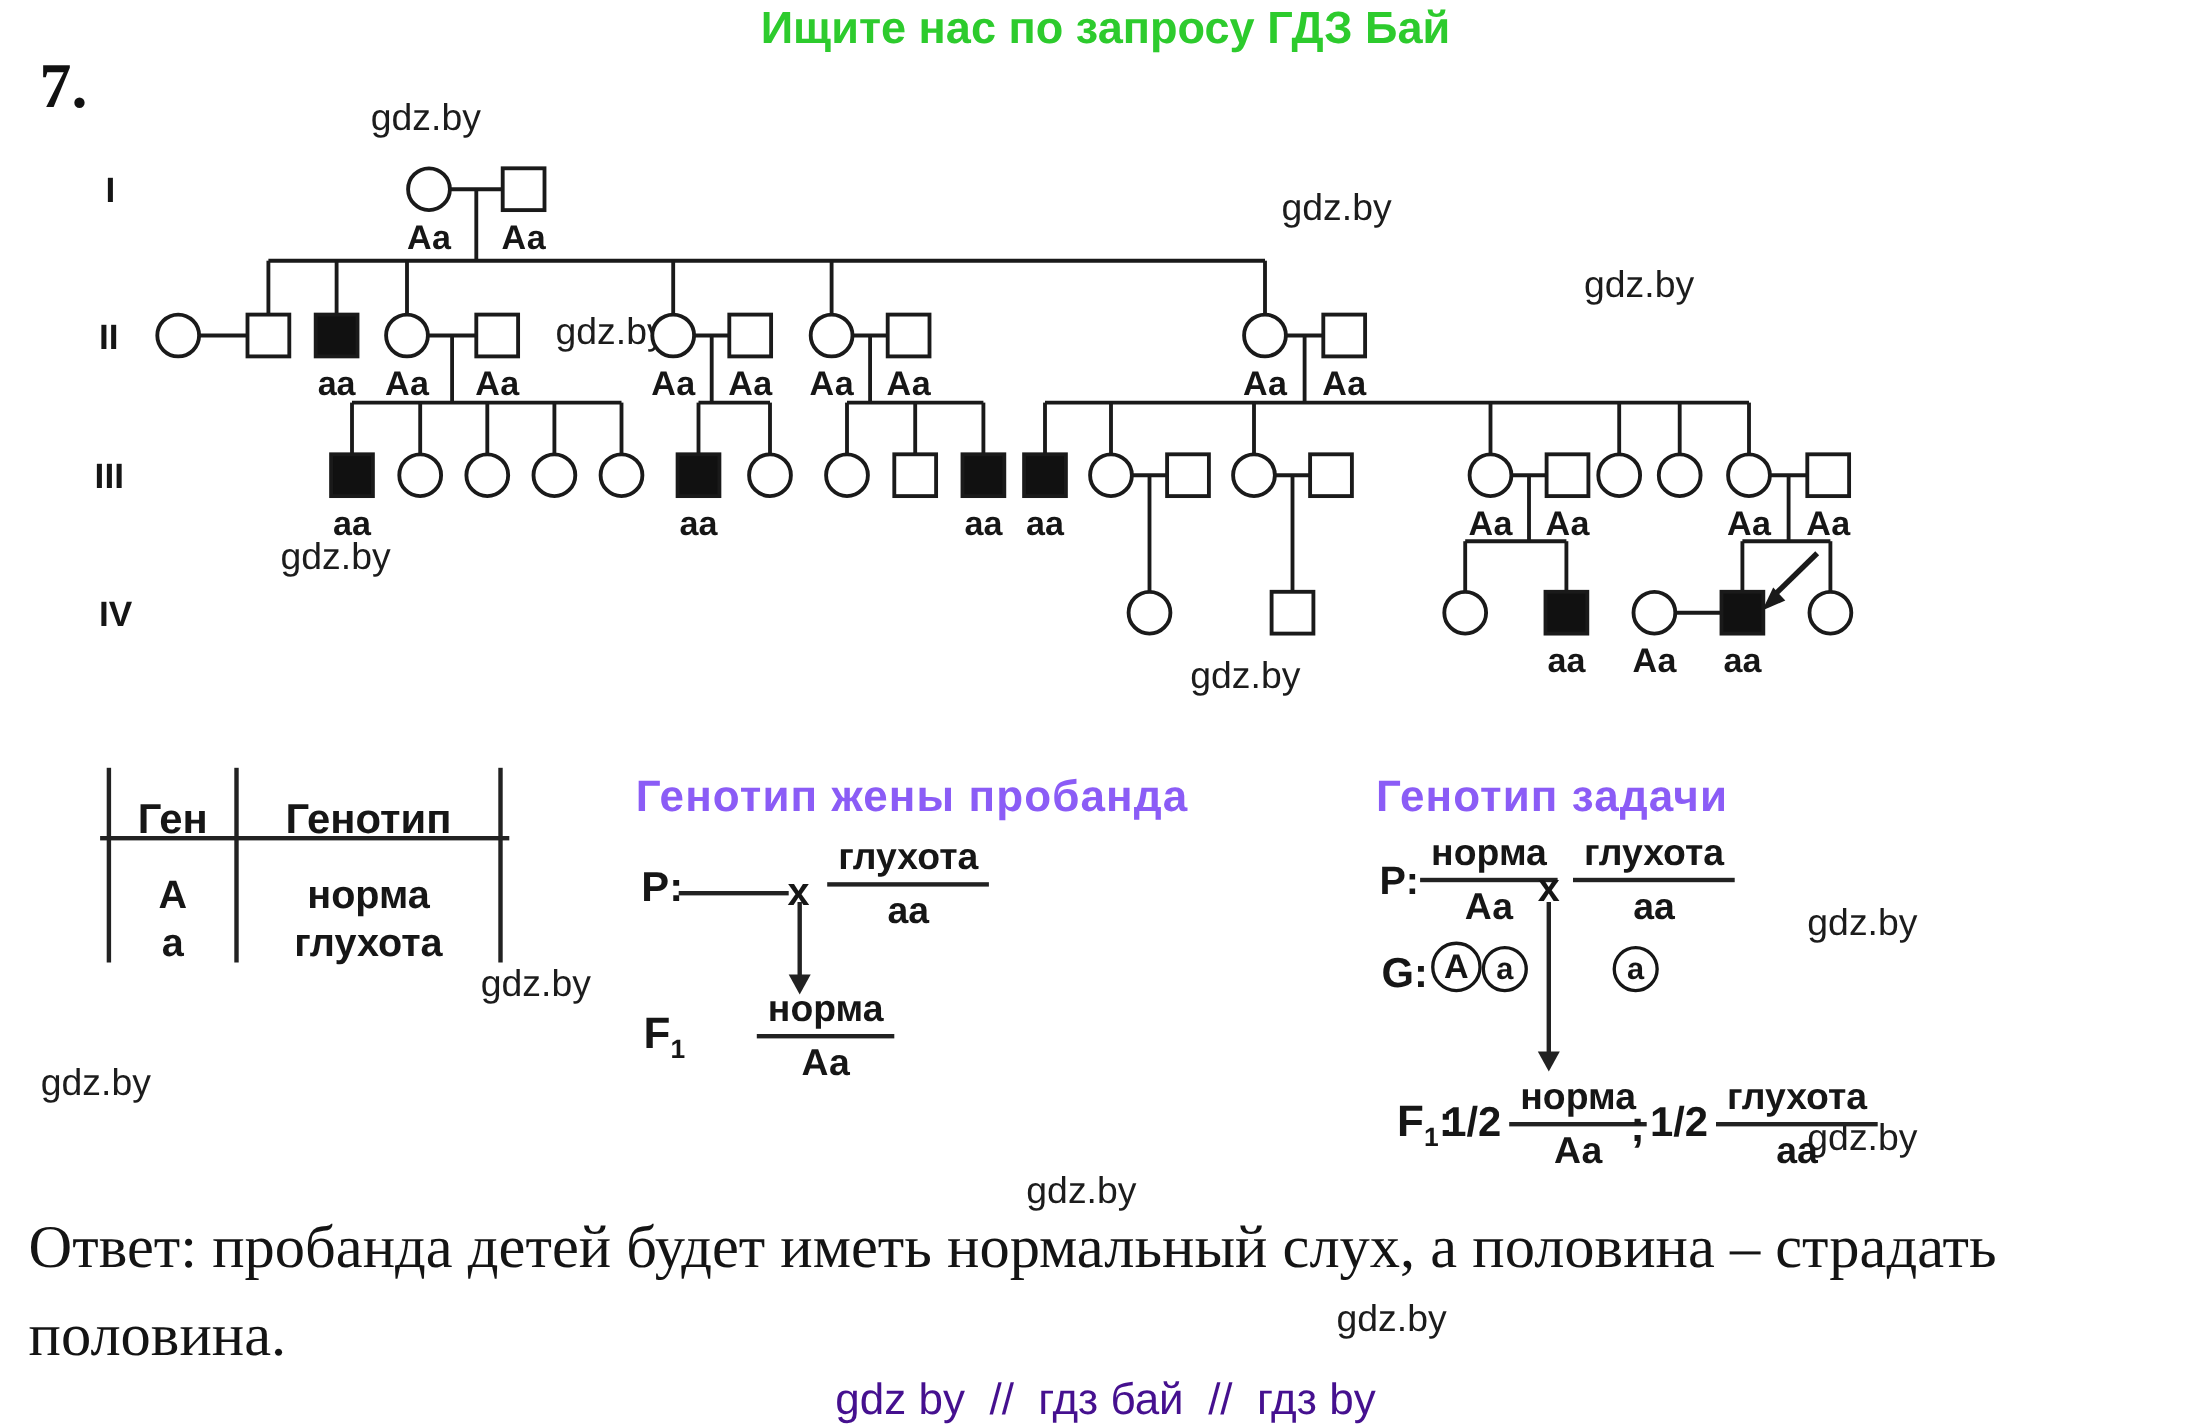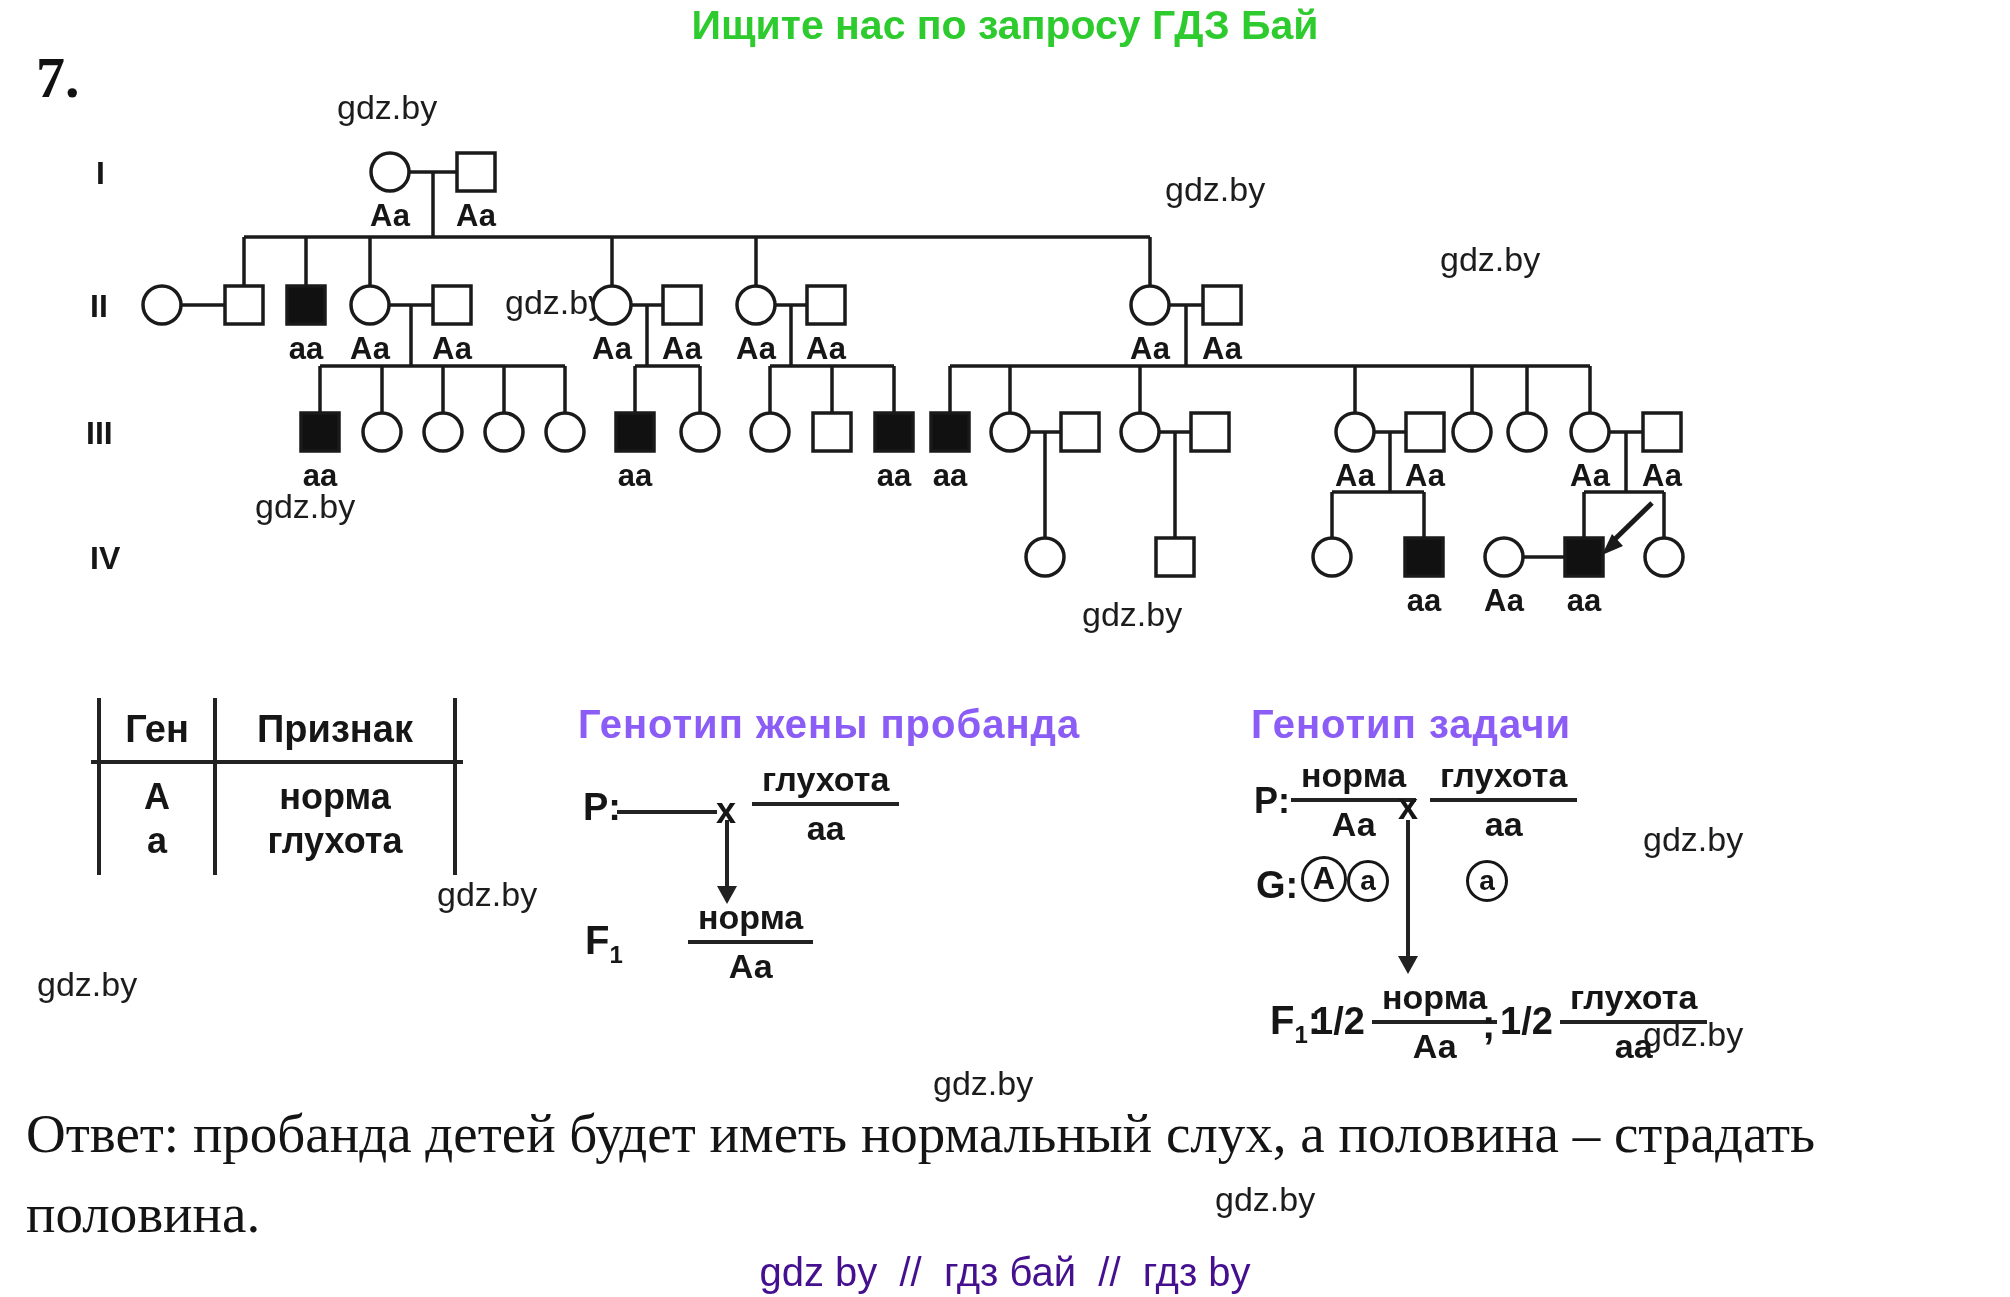--- a/index.html
+++ b/index.html
@@ -14,21 +14,21 @@
   .frac{display:inline-block;text-align:center;font:600 34px "Liberation Sans",sans-serif;color:#161616;}
   .frac .num{display:block;padding:0 10px 3px;border-bottom:4px solid #222;}
   .frac .den{display:block;padding-top:3px;}
   .vshaft{position:absolute;width:4px;background:#222;}
   .ahead{position:absolute;width:0;height:0;border-left:10px solid transparent;
          border-right:10px solid transparent;border-top:18px solid #222;}
   .blankline{position:absolute;border-bottom:4px solid #222;}
   .gam{position:absolute;box-sizing:border-box;border:3.5px solid #161616;border-radius:50%;
        text-align:center;font:700 28px "Liberation Sans",sans-serif;color:#161616;}
   .tline{position:absolute;background:#222;}
-  .tcell{position:absolute;text-align:center;color:#161616;}
+  .tcell{position:absolute;text-align:center;color:#161616;margin-top:16px;}
   .answer{font:400 55px "Liberation Serif",serif;color:#141414;white-space:nowrap;}
   .footer{width:100%;text-align:center;font:400 40px "Liberation Sans",sans-serif;
           color:#45108f;white-space:pre;}
   svg text{font-family:"Liberation Sans",sans-serif;fill:#161616;}
   .geno{font-size:31px;font-weight:600;}
   .roman{font-size:32px;font-weight:700;}
 </style>
 </head>
 <body>
 
@@ -213,21 +213,21 @@
     <text class="geno" x="1584" y="611">аа</text>
   </g>
 </svg>
 
 <div class="abs" style="left:95px;top:698px;width:365px;height:177px;">
   <div class="tline" style="left:2px;top:0;width:4px;height:177px;"></div>
   <div class="tline" style="left:118px;top:0;width:4px;height:177px;"></div>
   <div class="tline" style="left:358px;top:0;width:4px;height:177px;"></div>
   <div class="tline" style="left:-4px;top:62px;width:372px;height:4px;"></div>
   <div class="tcell" style="left:6px;top:10px;width:112px;font:700 38px 'Liberation Sans',sans-serif;">Ген</div>
-  <div class="tcell" style="left:122px;top:10px;width:236px;font:700 38px 'Liberation Sans',sans-serif;">Признак</div>
+  <div class="tcell" style="left:122px;top:10px;width:236px;font:700 38px 'Liberation Sans',sans-serif;">Генотип</div>
   <div class="tcell" style="left:6px;top:78px;width:112px;font:600 36px 'Liberation Sans',sans-serif;">А</div>
   <div class="tcell" style="left:122px;top:78px;width:236px;font:600 36px 'Liberation Sans',sans-serif;">норма</div>
   <div class="tcell" style="left:6px;top:122px;width:112px;font:600 36px 'Liberation Sans',sans-serif;">а</div>
   <div class="tcell" style="left:122px;top:122px;width:236px;font:600 36px 'Liberation Sans',sans-serif;">глухота</div>
 </div>
 
 <div>
   <div class="abs sec-title" style="left:578px;top:702px;">Генотип жены пробанда</div>
   <span class="abs ftext" style="left:583px;top:786px;font-size:38px;">P:</span>
   <div class="blankline" style="left:617px;top:782px;width:100px;height:28px;"></div>

